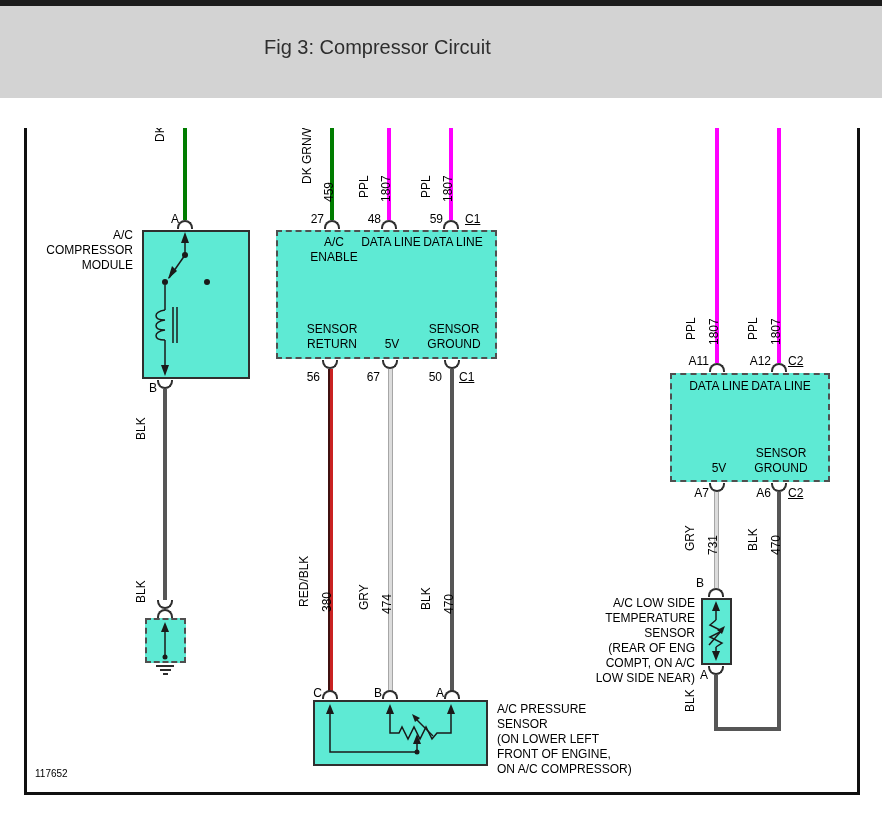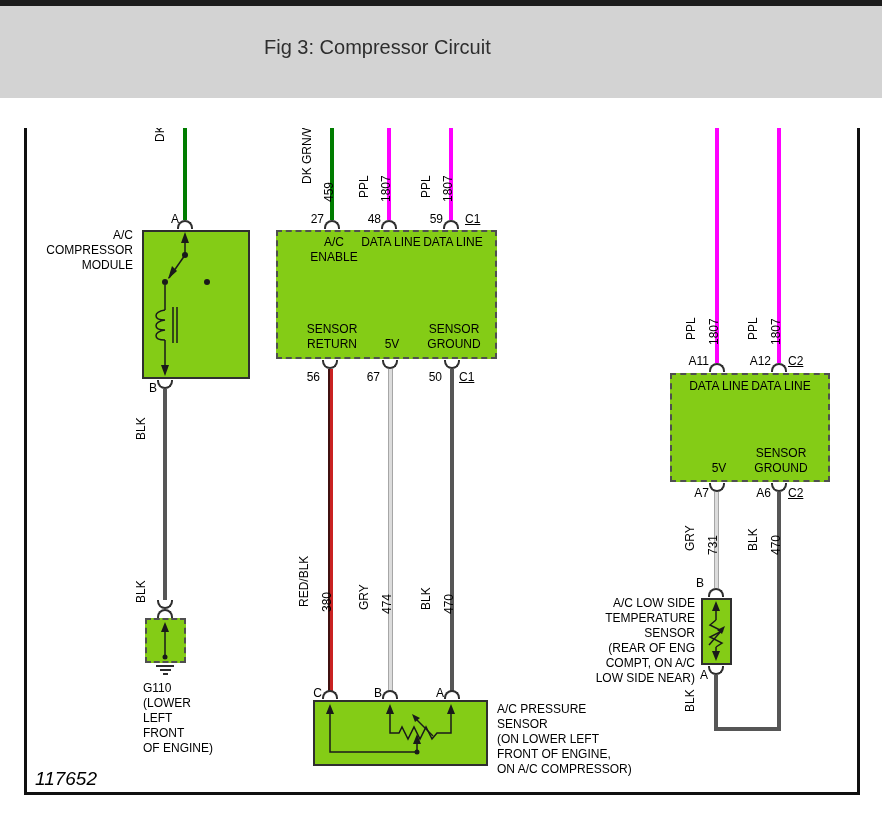--- a/index.html
+++ b/index.html
@@ -12,21 +12,21 @@
   #topbar { left:0; top:0; width:882px; height:6px; background:#1c1c1c; }
   #header { left:0; top:6px; width:882px; height:92px; background:#d3d3d3; }
   #title  { left:264px; top:36px; font-size:20px; color:#2e2e2e; }
   
   #frame {
     left:24px; top:128px; width:836px; height:667px; background:#fff;
     border-left:3px solid #101010; border-right:3px solid #101010;
     border-bottom:3px solid #101010; overflow:hidden;
   }
   
-  .box { position:absolute; background:#84cc16; }
+  .box { position:absolute; background:#5eead4; }
   .solid  { border:2px solid #2f2f2f; }
   .dashed { border:2px dashed #4f4f4f; }
   
   .wire { position:absolute; }
   .green { background:#007d00; }
   .ppl   { background:#ff00ff; }
   .blk   { background:#565656; }
   .gry   { background:#dcdcdc; border-left:1px solid #a6a6a6; border-right:1px solid #a6a6a6; }
   .redblk{ background:linear-gradient(to right,#401010 0 2px,#c92222 2px 100%); }
   
@@ -38,21 +38,21 @@
   .r    { text-align:right; }
   .u    { text-decoration:underline; }
   .nameblock { position:absolute; font-size:12px; line-height:15px; }
   .vlabel {
     position:absolute; font-size:12px; line-height:14px; height:14px; white-space:nowrap;
     transform-origin:0 100%; transform:rotate(-90deg);
   }
   .fnlabel { position:absolute; font-size:12px; line-height:15px; text-align:center; width:70px; }
   svg { position:absolute; left:0; top:0; }
   .gnd { position:absolute; background:#2c2c2c; height:2px; }
-  #drawnum { position:absolute; left:8px; top:640px; font-size:19px;font-style:italic; }
+  #drawnum { position:absolute; left:8px; top:640px; font-size:10px; }
 </style>
 </head>
 <body>
 
 <div class="abs" id="topbar"></div>
 <div class="abs" id="header"></div>
 <div class="abs" id="title">Fig 3: Compressor Circuit</div>
 
 <div class="abs" id="frame">
 
@@ -254,22 +254,15 @@
   </div>
 
   <div class="nameblock" style="left:470px;top:574px;width:190px">
     <div>A/C PRESSURE</div>
     <div>SENSOR</div>
     <div>(ON LOWER LEFT</div>
     <div>FRONT OF ENGINE,</div>
     <div>ON A/C COMPRESSOR)</div>
   </div>
 
-  <div class="nameblock" style="left:116px;top:553px;width:100px">
-    <div>G110</div>
-    <div>(LOWER</div>
-    <div>LEFT</div>
-    <div>FRONT</div>
-    <div>OF ENGINE)</div>
-  </div>
 
   <div id="drawnum">117652</div>
 </div>
 
 </body></html>

